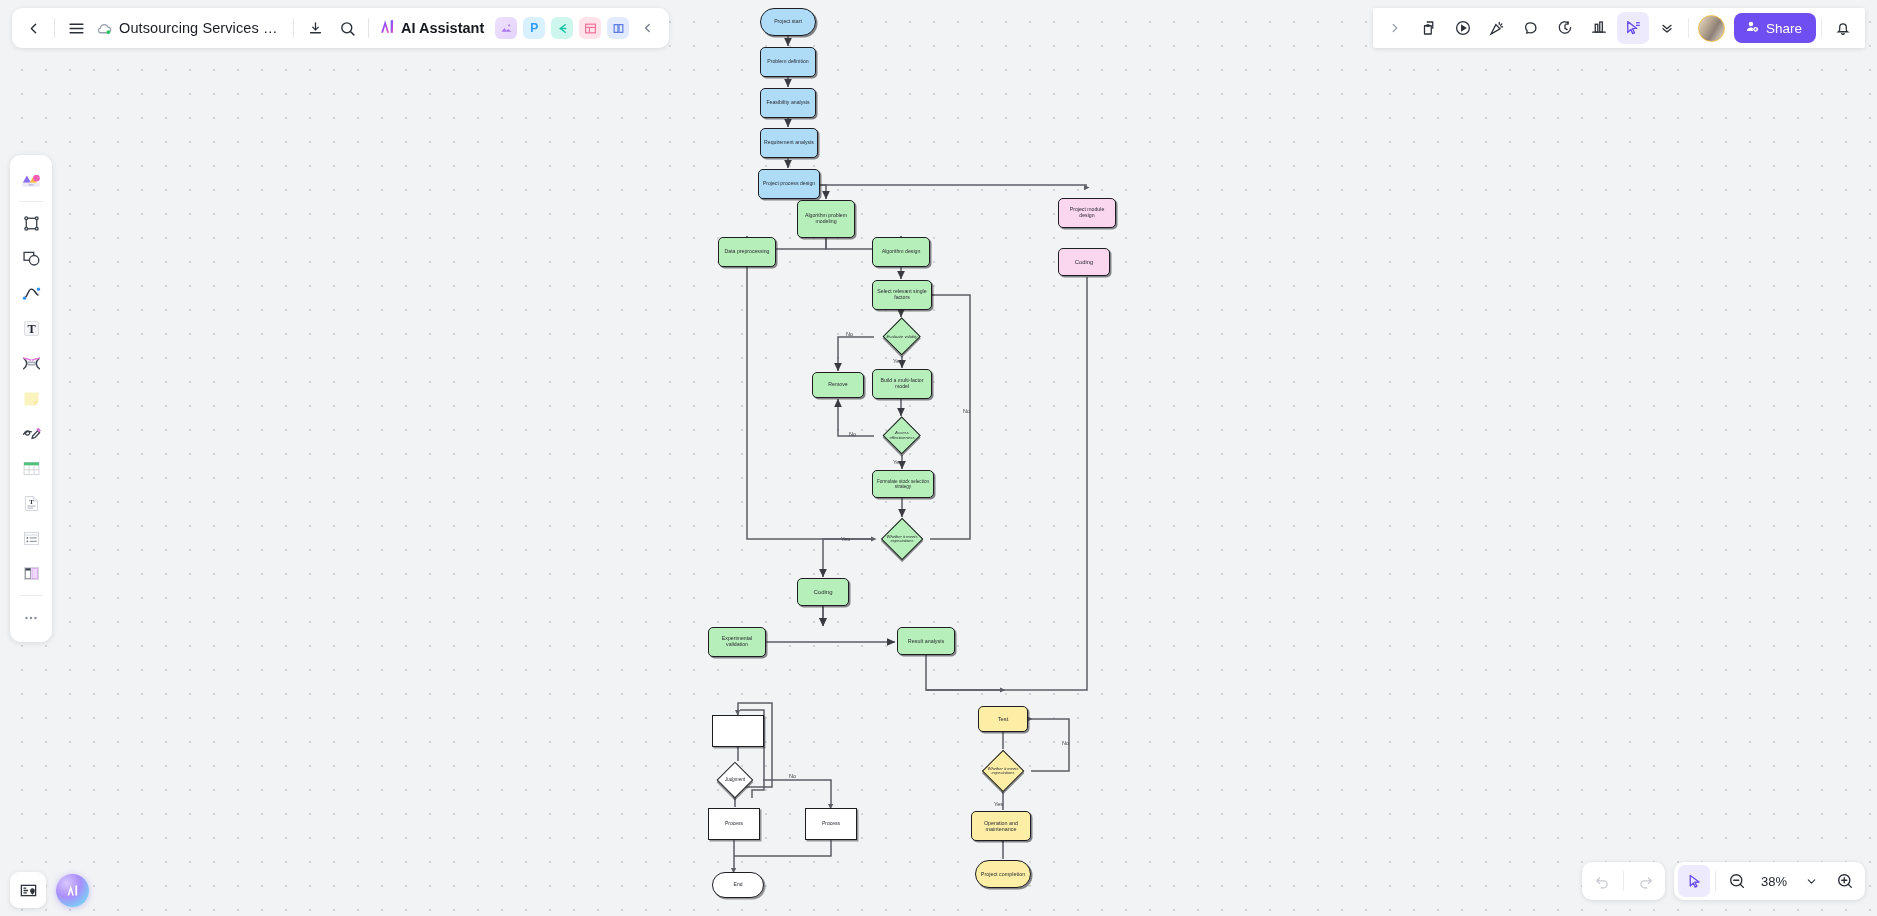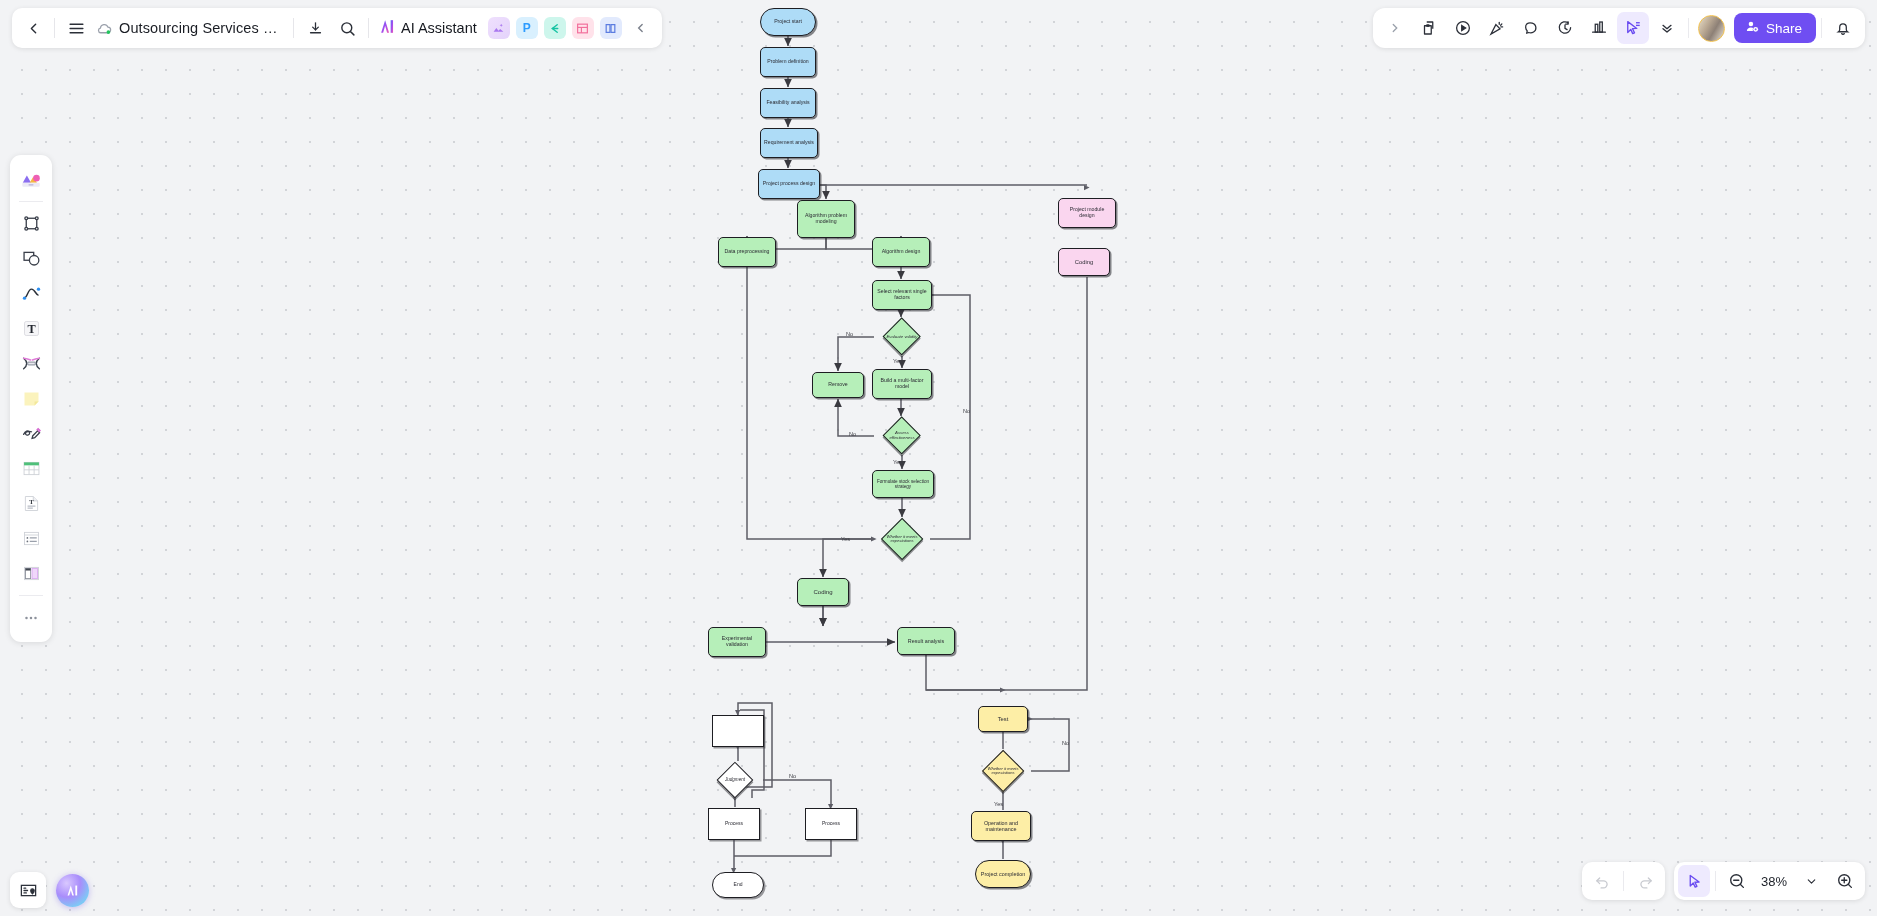--- a/index.html
+++ b/index.html
@@ -36,34 +36,34 @@
   .doc-title {
     font-size: 14.5px; color: #1a1d24; white-space: nowrap;
     max-width: 172px; overflow: hidden; text-overflow: ellipsis;
     padding: 0 6px 0 3px; letter-spacing: .1px;
   }
   .cloud-ico { width: 24px; display:flex; align-items:center; justify-content:center; }
 
   .ai-assistant {
     display: flex; align-items: center; gap: 4px;
     padding: 0 8px 0 4px; font-size: 14.5px; color: #15181f;
-    font-weight: 400; white-space: nowrap;
+    font-weight: 700; white-space: nowrap;
   }
   .plug { width: 22px; height: 22px; border-radius: 6px; margin: 0 3px;
           display:flex; align-items:center; justify-content:center; font-size: 12px; font-weight:700; }
   .pl1 { background: linear-gradient(135deg,#efe0fd,#e4d3fb); }
   .pl2 { background: #d9f0fe; color:#2d9cff; }
   .pl3 { background: #cdf6ec; color:#17c3a3; }
   .pl4 { background: #ffe2ea; }
   .pl5 { background: #e2eafd; }
 
   .topbar-right {
     position: absolute; right: 12px; top: 8px; height: 40px;
     display: flex; align-items: center;
-    background: #fff; border-radius: 12px;
+    background: #fff; border-radius: 2px;
     box-shadow: 0 1px 5px rgba(0,0,0,.10);
     padding: 0 6px; z-index: 40; gap: 2px;
   }
   .tb-btn.active { background: #eeeafe; color: #6a4cf0; }
   .avatar {
     width: 27px; height: 27px; border-radius: 50%;
     margin: 0 7px 0 4px;
     background: linear-gradient(120deg,#e9dfca 0%,#b9a893 35%,#8d8076 60%,#f0e7d7 100%);
     border: 1.5px solid #f2c14e; flex: 0 0 auto;
   }

